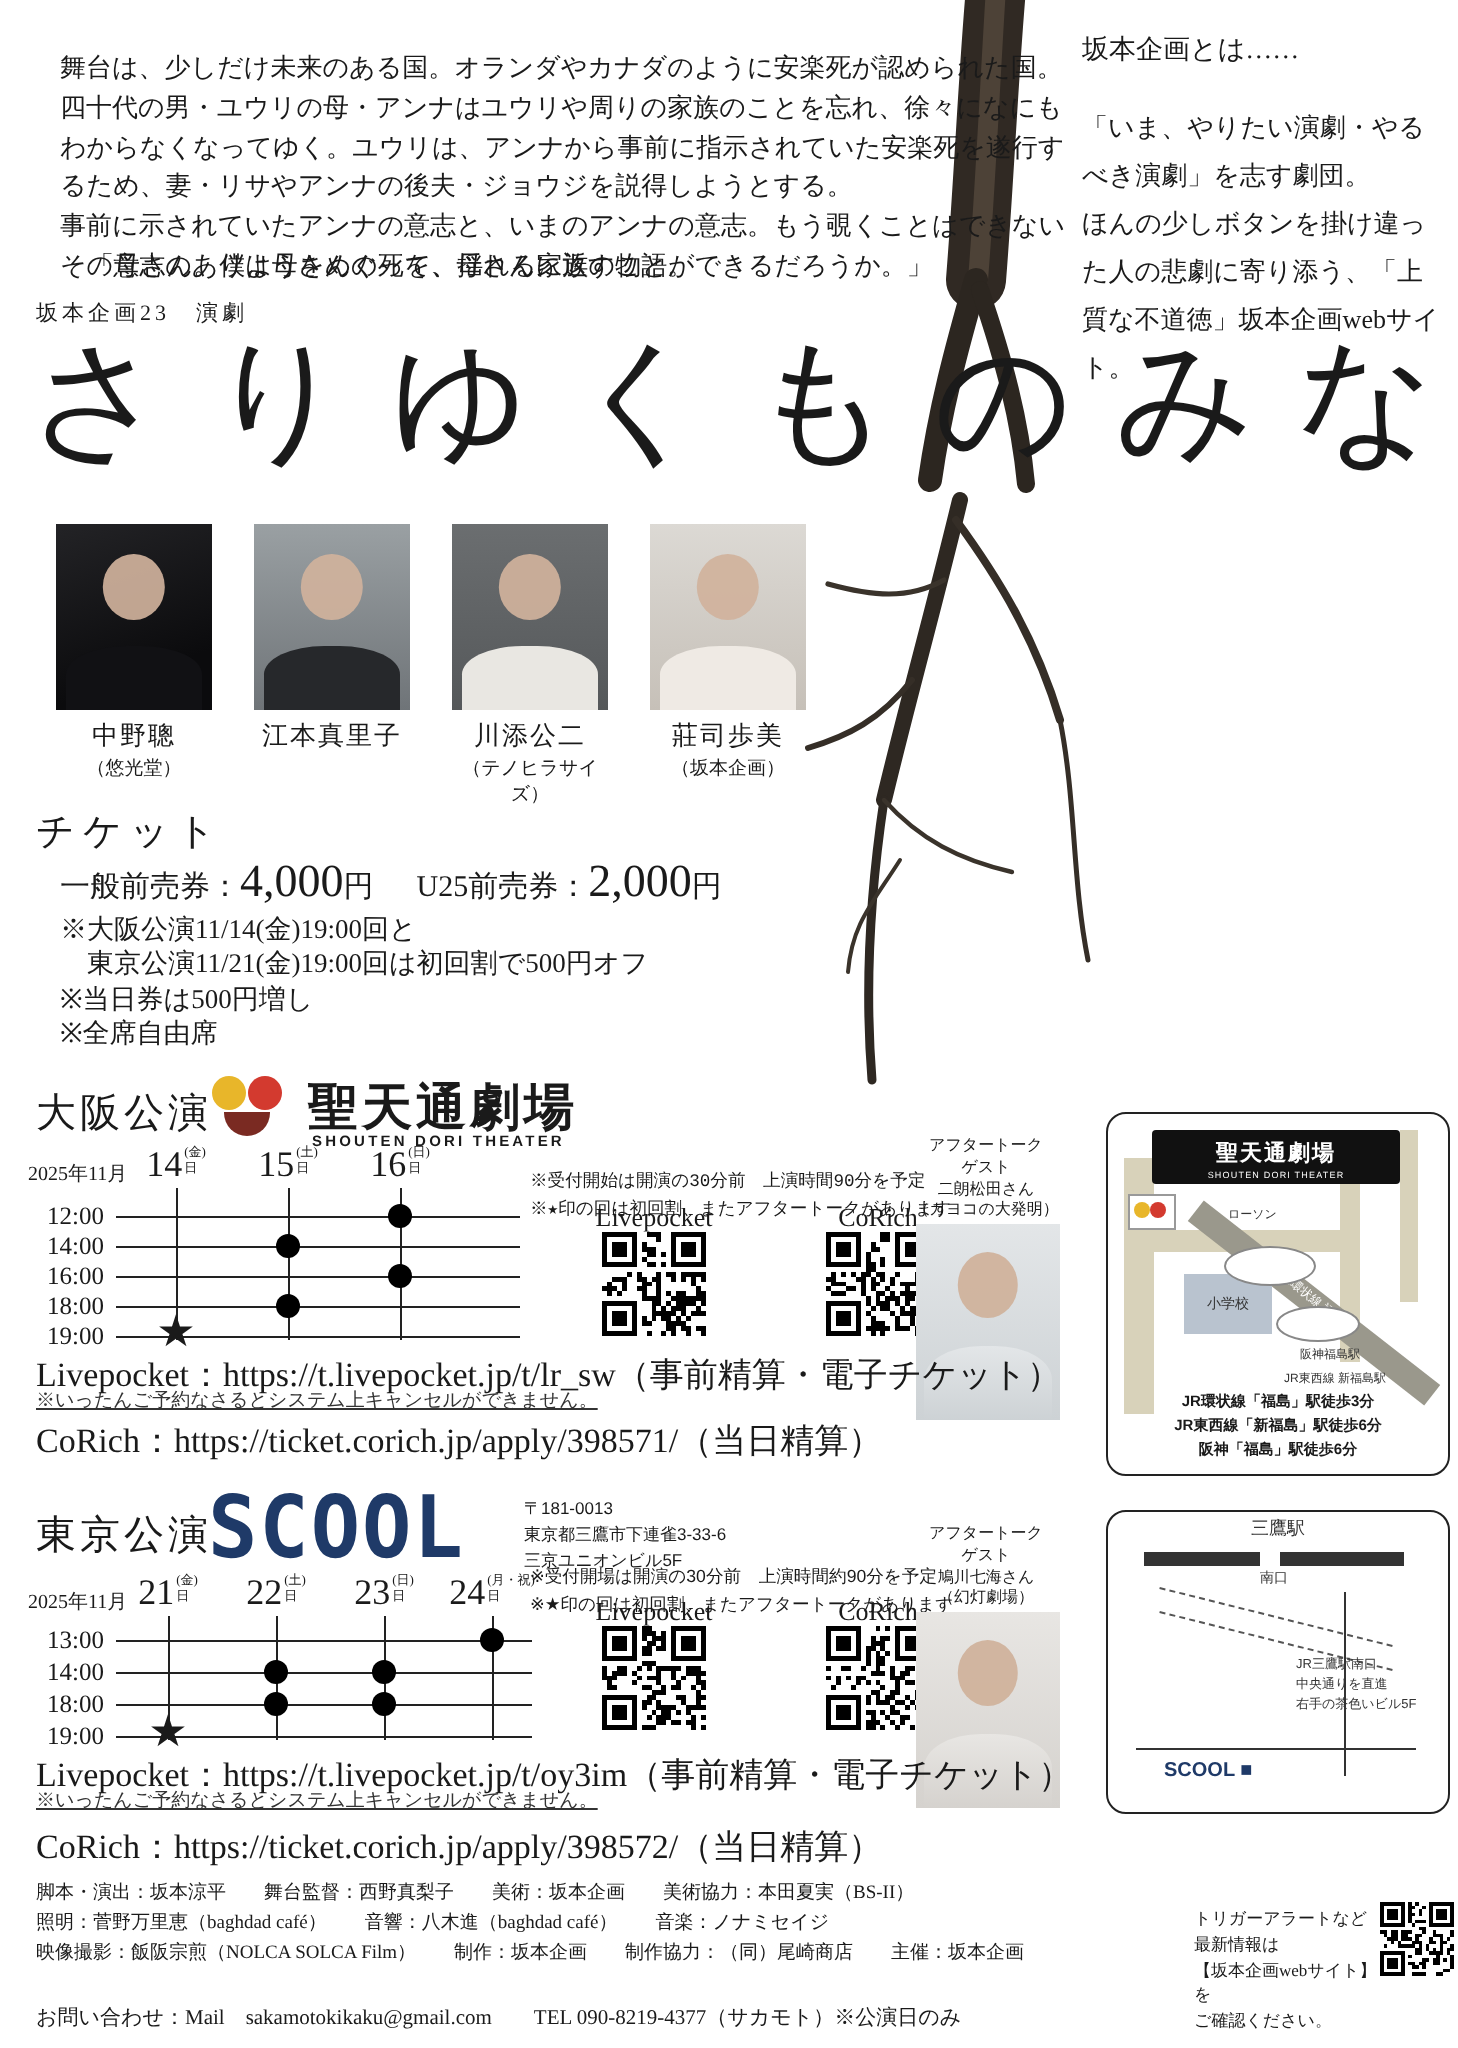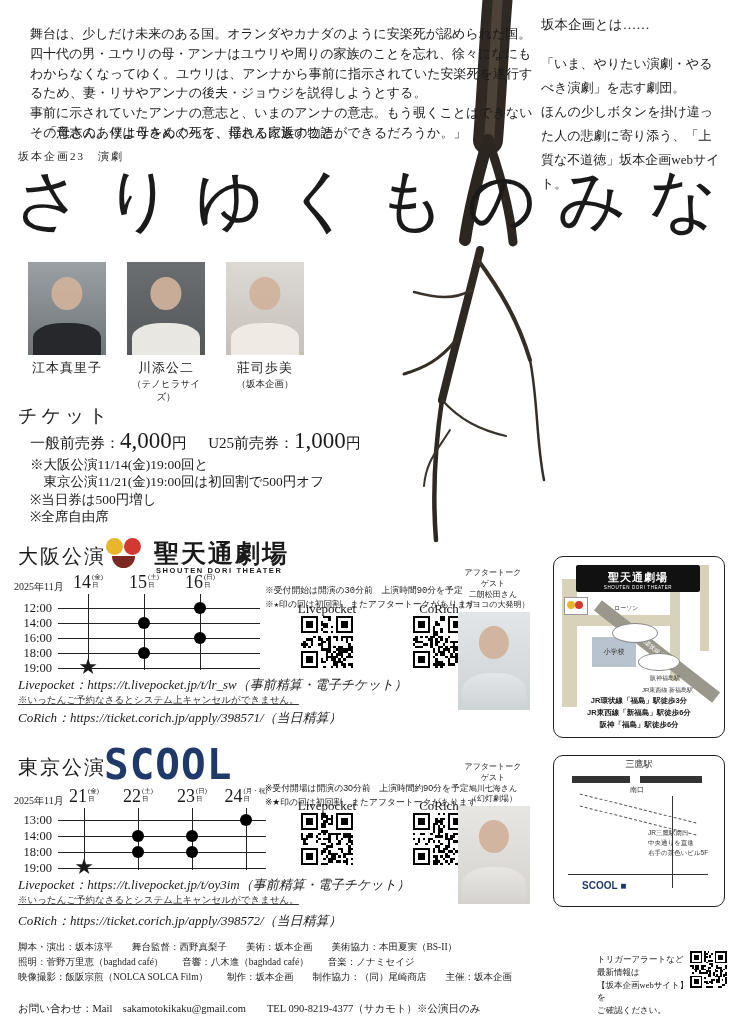--- a/index.html
+++ b/index.html
@@ -75,21 +75,21 @@
         font-family:"DejaVu Sans","Liberation Sans",sans-serif;}
 
   .qr-label{font-size:13px;text-align:center;}
   .qr{position:absolute;width:52px;height:52px;}
   .guest-text{font-size:8px;line-height:1.35;text-align:center;}
   .guest-photo{position:absolute;width:72px;height:98px;overflow:hidden;}
   .guest-photo::before{content:"";position:absolute;top:14%;left:50%;transform:translateX(-50%);
      width:42%;height:34%;border-radius:50%;background:rgba(208,178,156,.95);}
   .guest-photo::after{content:"";position:absolute;bottom:0;left:6%;width:88%;height:38%;
      border-radius:45% 45% 0 0;background:inherit;}
-  .ticket-link{font-size:13px;font-style:italic;}
+  .ticket-link{font-size:17px;}
   .cancel-note{font-size:9.5px;color:#333;text-decoration:underline;}
 
   
   .map-box{position:absolute;border:1.5px solid #222;border-radius:10px;background:#fff;overflow:hidden;}
   .road{position:absolute;background:#d8d2ba;}
   .mlabel{position:absolute;font-size:6px;color:#333;font-family:"Liberation Sans",sans-serif;line-height:1.1;}
   .map-banner{position:absolute;background:#111;color:#fff;text-align:center;border-radius:2px;padding:2px 4px;}
   .map-banner .bn{font-size:11px;font-weight:bold;letter-spacing:1px;font-family:"Liberation Sans",sans-serif;}
   .map-banner .be{font-size:4.5px;letter-spacing:.6px;display:block;font-family:"Liberation Sans",sans-serif;}
   .map-access{position:absolute;left:0;right:0;bottom:6px;text-align:center;font-size:7.5px;
@@ -137,41 +137,46 @@
 
   <div id="about-title" class="abs">坂本企画とは……</div>
   <div id="about-body" class="abs prel">「いま、やりたい演劇・やるべき演劇」を志す劇団。
 ほんの少しボタンを掛け違った人の悲劇に寄り添う、「上質な不道徳」坂本企画webサイト。</div>
 
   <div id="series-label" class="abs" style="z-index:1;">坂本企画23　演劇</div>
   <div id="main-title" class="abs" style="z-index:1;">さりゆくものみな</div>
 
   <div id="cast-row" class="abs" style="z-index:1;">
       <div class="cast-card">
+        <div class="cast-photo ph-dark"></div>
+        <div class="cast-name">中野聰</div>
+        <div class="cast-group">（悠光堂）</div>
+      </div>
+      <div class="cast-card">
         <div class="cast-photo ph-gray"></div>
         <div class="cast-name">江本真里子</div>
         <div class="cast-group"></div>
       </div>
       <div class="cast-card">
         <div class="cast-photo ph-wall"></div>
         <div class="cast-name">川添公二</div>
         <div class="cast-group">（テノヒラサイズ）</div>
       </div>
       <div class="cast-card">
         <div class="cast-photo ph-light"></div>
         <div class="cast-name">莊司歩美</div>
         <div class="cast-group">（坂本企画）</div>
       </div>
     </div>
 
   <div id="ticket-heading" class="abs">チケット</div>
   <div id="price-line" class="abs" style="z-index:1;">
     <span>一般前売券：</span><span class="big">4,000</span><span>円</span>
     <span style="display:inline-block;width:14px;"></span>
-    <span>U25前売券：</span><span class="big">1,000</span><span>円</span>
+    <span>U25前売券：</span><span class="big">2,000</span><span>円</span>
   </div>
   <div id="ticket-notes" class="abs prel" style="z-index:1;">※大阪公演11/14(金)19:00回と
 　東京公演11/21(金)19:00回は初回割で500円オフ
 ※当日券は500円増し
 ※全席自由席</div>
 
   <div class="abs venue-label" style="left:18px;top:543px;">大阪公演</div>
   <div id="shouten-logo" class="abs">
     <span class="c1"></span>
       <span class="c2"></span>
@@ -509,20 +514,23 @@
 JR東西線「新福島」駅徒歩6分
 阪神「福島」駅徒歩6分</div>
   </div>
 
   <div class="abs ticket-link" style="left:18px;top:676px;">Livepocket：https://t.livepocket.jp/t/lr_sw（事前精算・電子チケット）</div>
   <div class="abs cancel-note" style="left:18px;top:694px;">※いったんご予約なさるとシステム上キャンセルができません。</div>
   <div class="abs ticket-link" style="left:18px;top:709px;">CoRich：https://ticket.corich.jp/apply/398571/（当日精算）</div>
 
   <div class="abs venue-label" style="left:18px;top:754px;">東京公演</div>
   <div id="scool-logo" class="abs">SCOOL</div>
+  <div class="abs addr sans prel" style="left:262px;top:748px;">〒181-0013
+東京都三鷹市下連雀3-33-6
+三京ユニオンビル5F</div>
   <div class="abs vnotes sans prel" style="left:265px;top:782px;width:215px;">※受付開場は開演の30分前　上演時間約90分を予定
 ※★印の回は初回割、またアフタートークがあります</div>
 
   <div id="tokyo-grid" class="sched" style="left:14px;top:792px;width:252px;height:90px;">
     <div class="month">2025年11月</div>
   <div class="tlabel" style="top:22px;left:0;width:38px">13:00</div>
       <div class="hline" style="top:28px;left:44px;width:208px"></div>
       <div class="tlabel" style="top:38px;left:0;width:38px">14:00</div>
       <div class="hline" style="top:44px;left:44px;width:208px"></div>
       <div class="tlabel" style="top:54px;left:0;width:38px">18:00</div>

